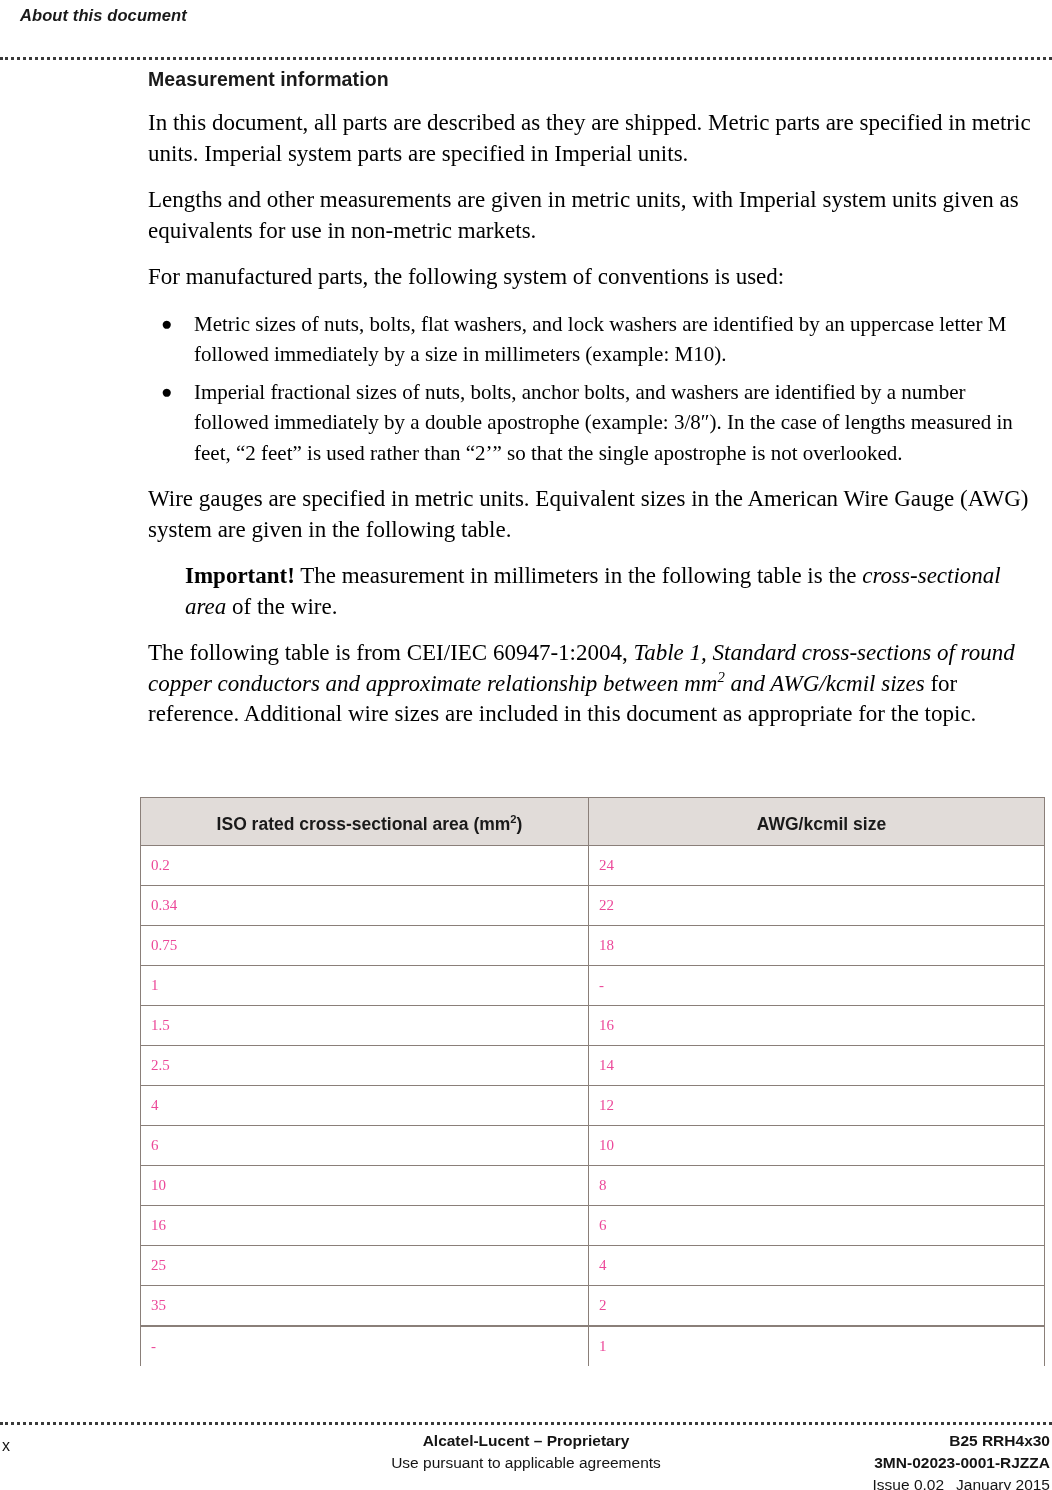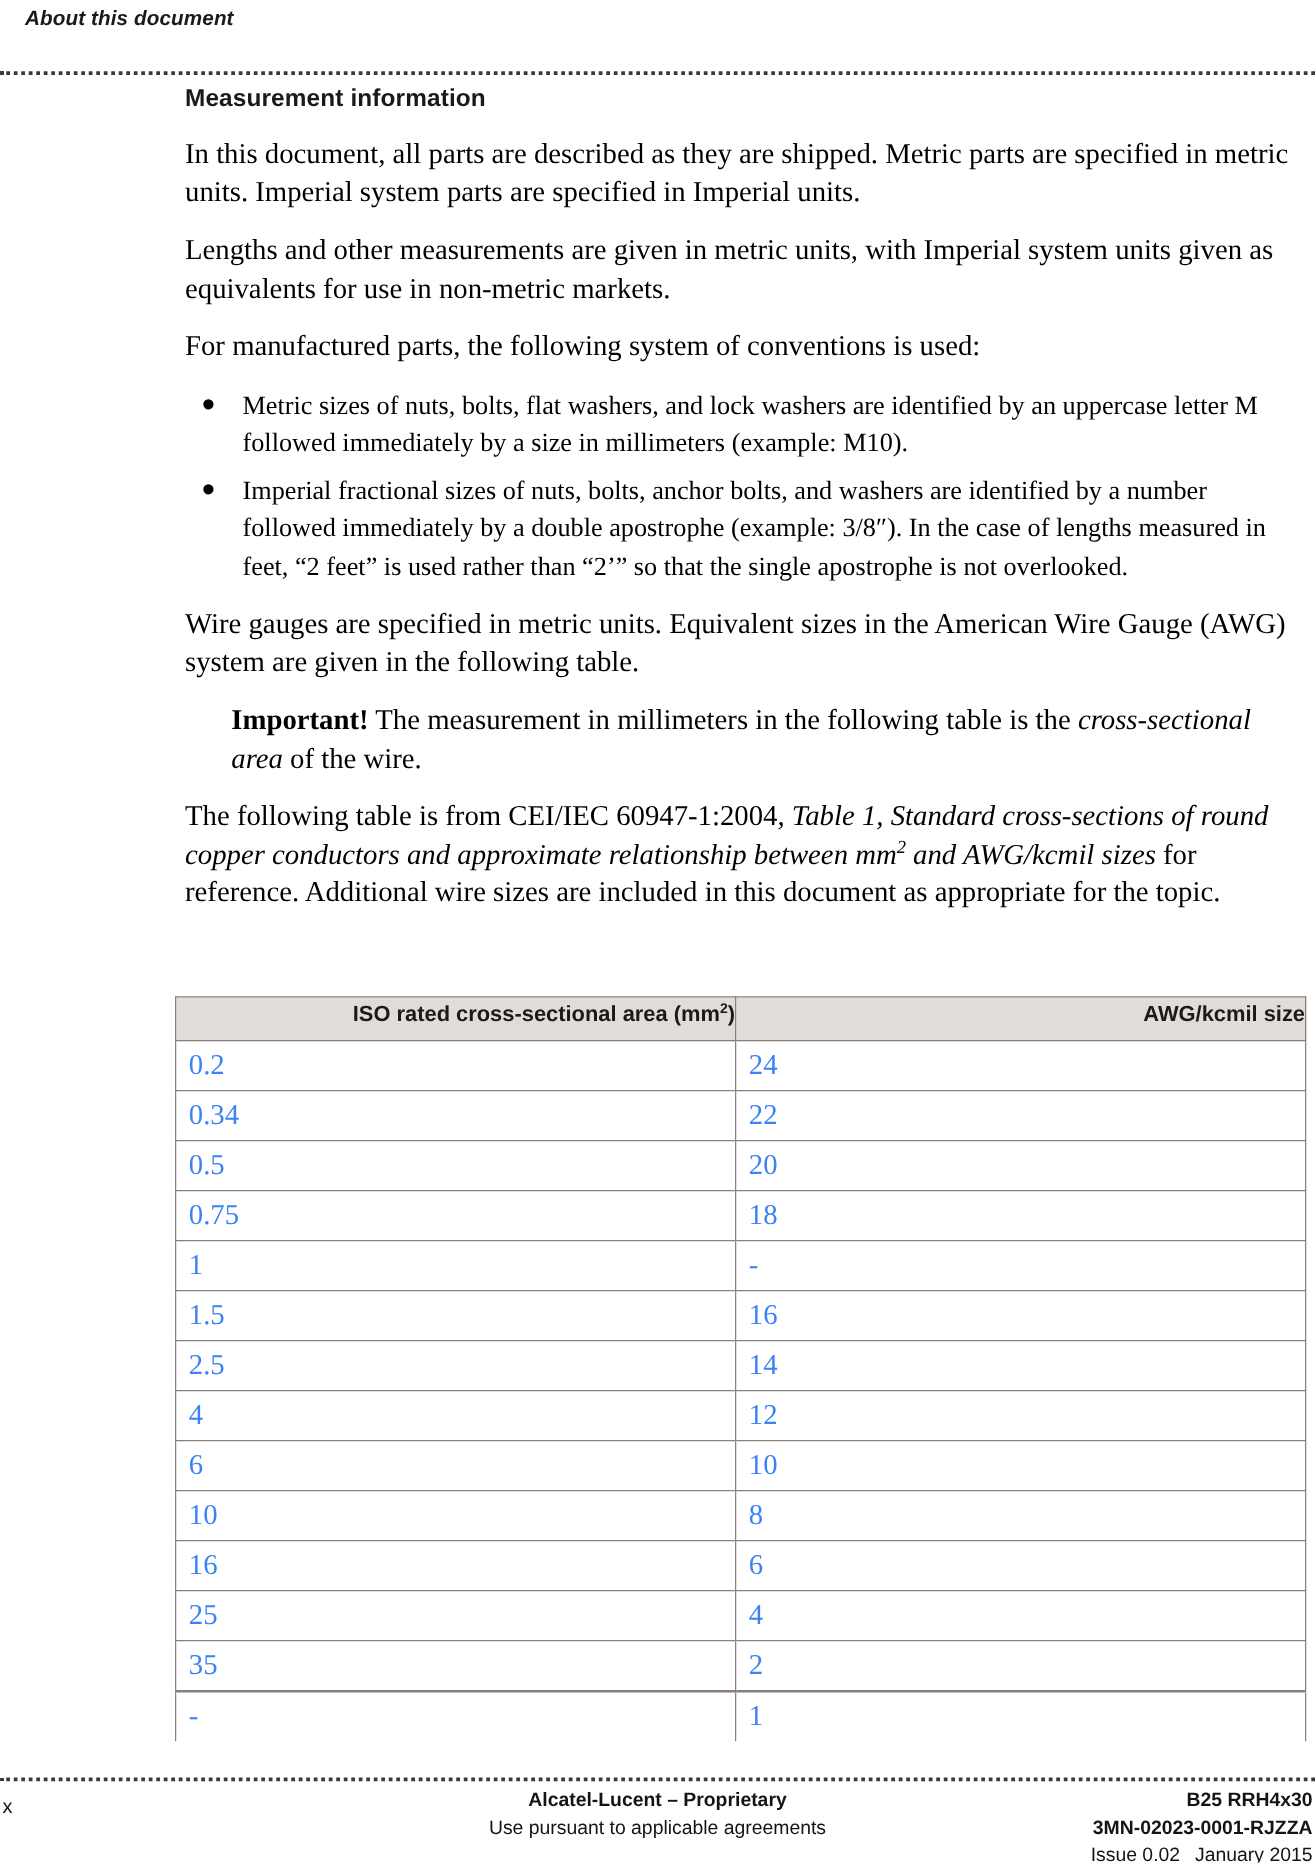--- a/index.html
+++ b/index.html
@@ -112,34 +112,34 @@
   }
   table.wire-table col.c1 { width: 448px; }
   table.wire-table col.c2 { width: 456px; }
 
   table.wire-table th {
     background: #e1dcd9;
     font-family: "Liberation Sans", sans-serif;
     font-weight: bold;
     font-size: 17.5px;
     color: #1a1a1a;
-    text-align: right;
-    padding: 2px 0 10px 10px;
+    text-align: center;
+    padding: 15px 0 10px 10px;
     border-top: 1.5px solid #8a7f79;
     border-bottom: 1.5px solid #8a7f79;
     border-right: 1.5px solid #8a7f79;
     line-height: 22px;
   }
   table.wire-table th:first-child {
     border-left: 1.5px solid #8a7f79;
   }
   table.wire-table td {
     font-family: "Liberation Serif", serif;
-    font-size: 23px;
-    color: #3b82f6;
+    font-size: 15px;
+    color: #ec4899;
     padding: 6px 0 7px 10px;
     border-bottom: 1.2px solid #8a7f79;
     border-right: 1.2px solid #8a7f79;
     line-height: 26px;
     height: 26px;
   }
   table.wire-table td:first-child {
     border-left: 1.2px solid #8a7f79;
   }
   table.wire-table tr.thick-sep td {
@@ -237,24 +237,20 @@
     </tr>
   </thead>
   <tbody>
     <tr>
         <td>0.2</td>
         <td>24</td>
       </tr>
     <tr>
         <td>0.34</td>
         <td>22</td>
-      </tr>
-    <tr>
-        <td>0.5</td>
-        <td>20</td>
       </tr>
     <tr>
         <td>0.75</td>
         <td>18</td>
       </tr>
     <tr>
         <td>1</td>
         <td>-</td>
       </tr>
     <tr>

